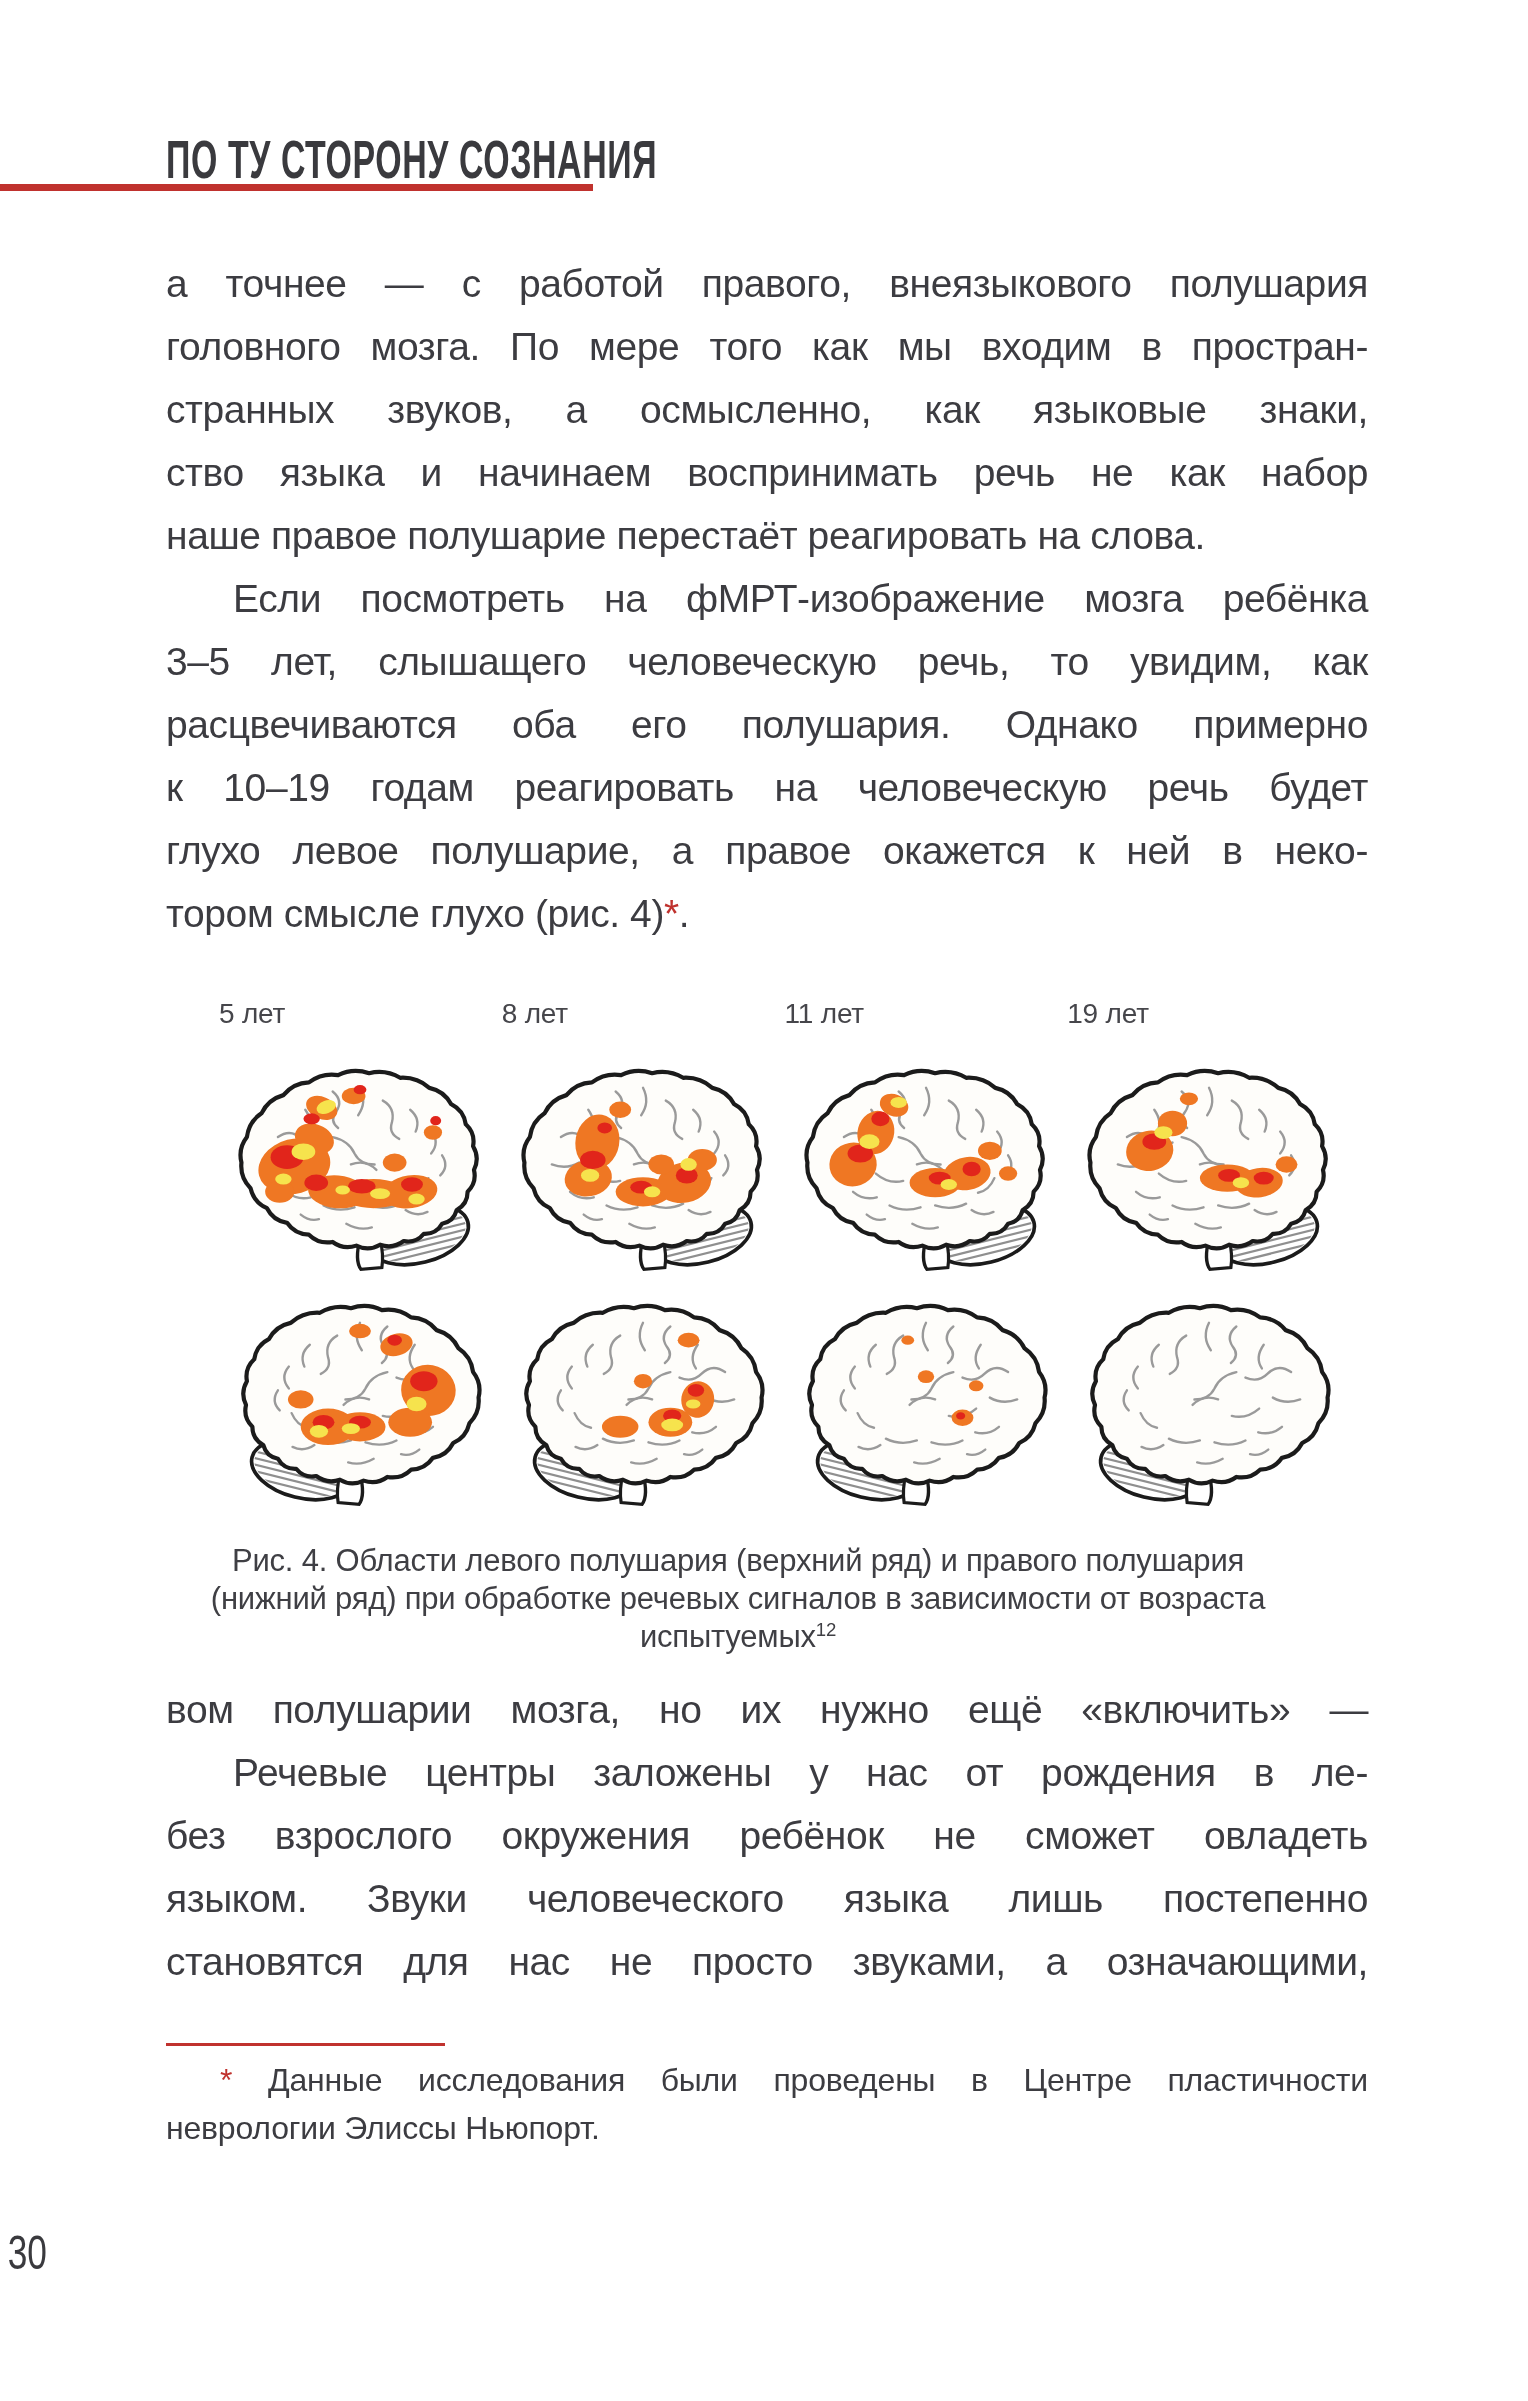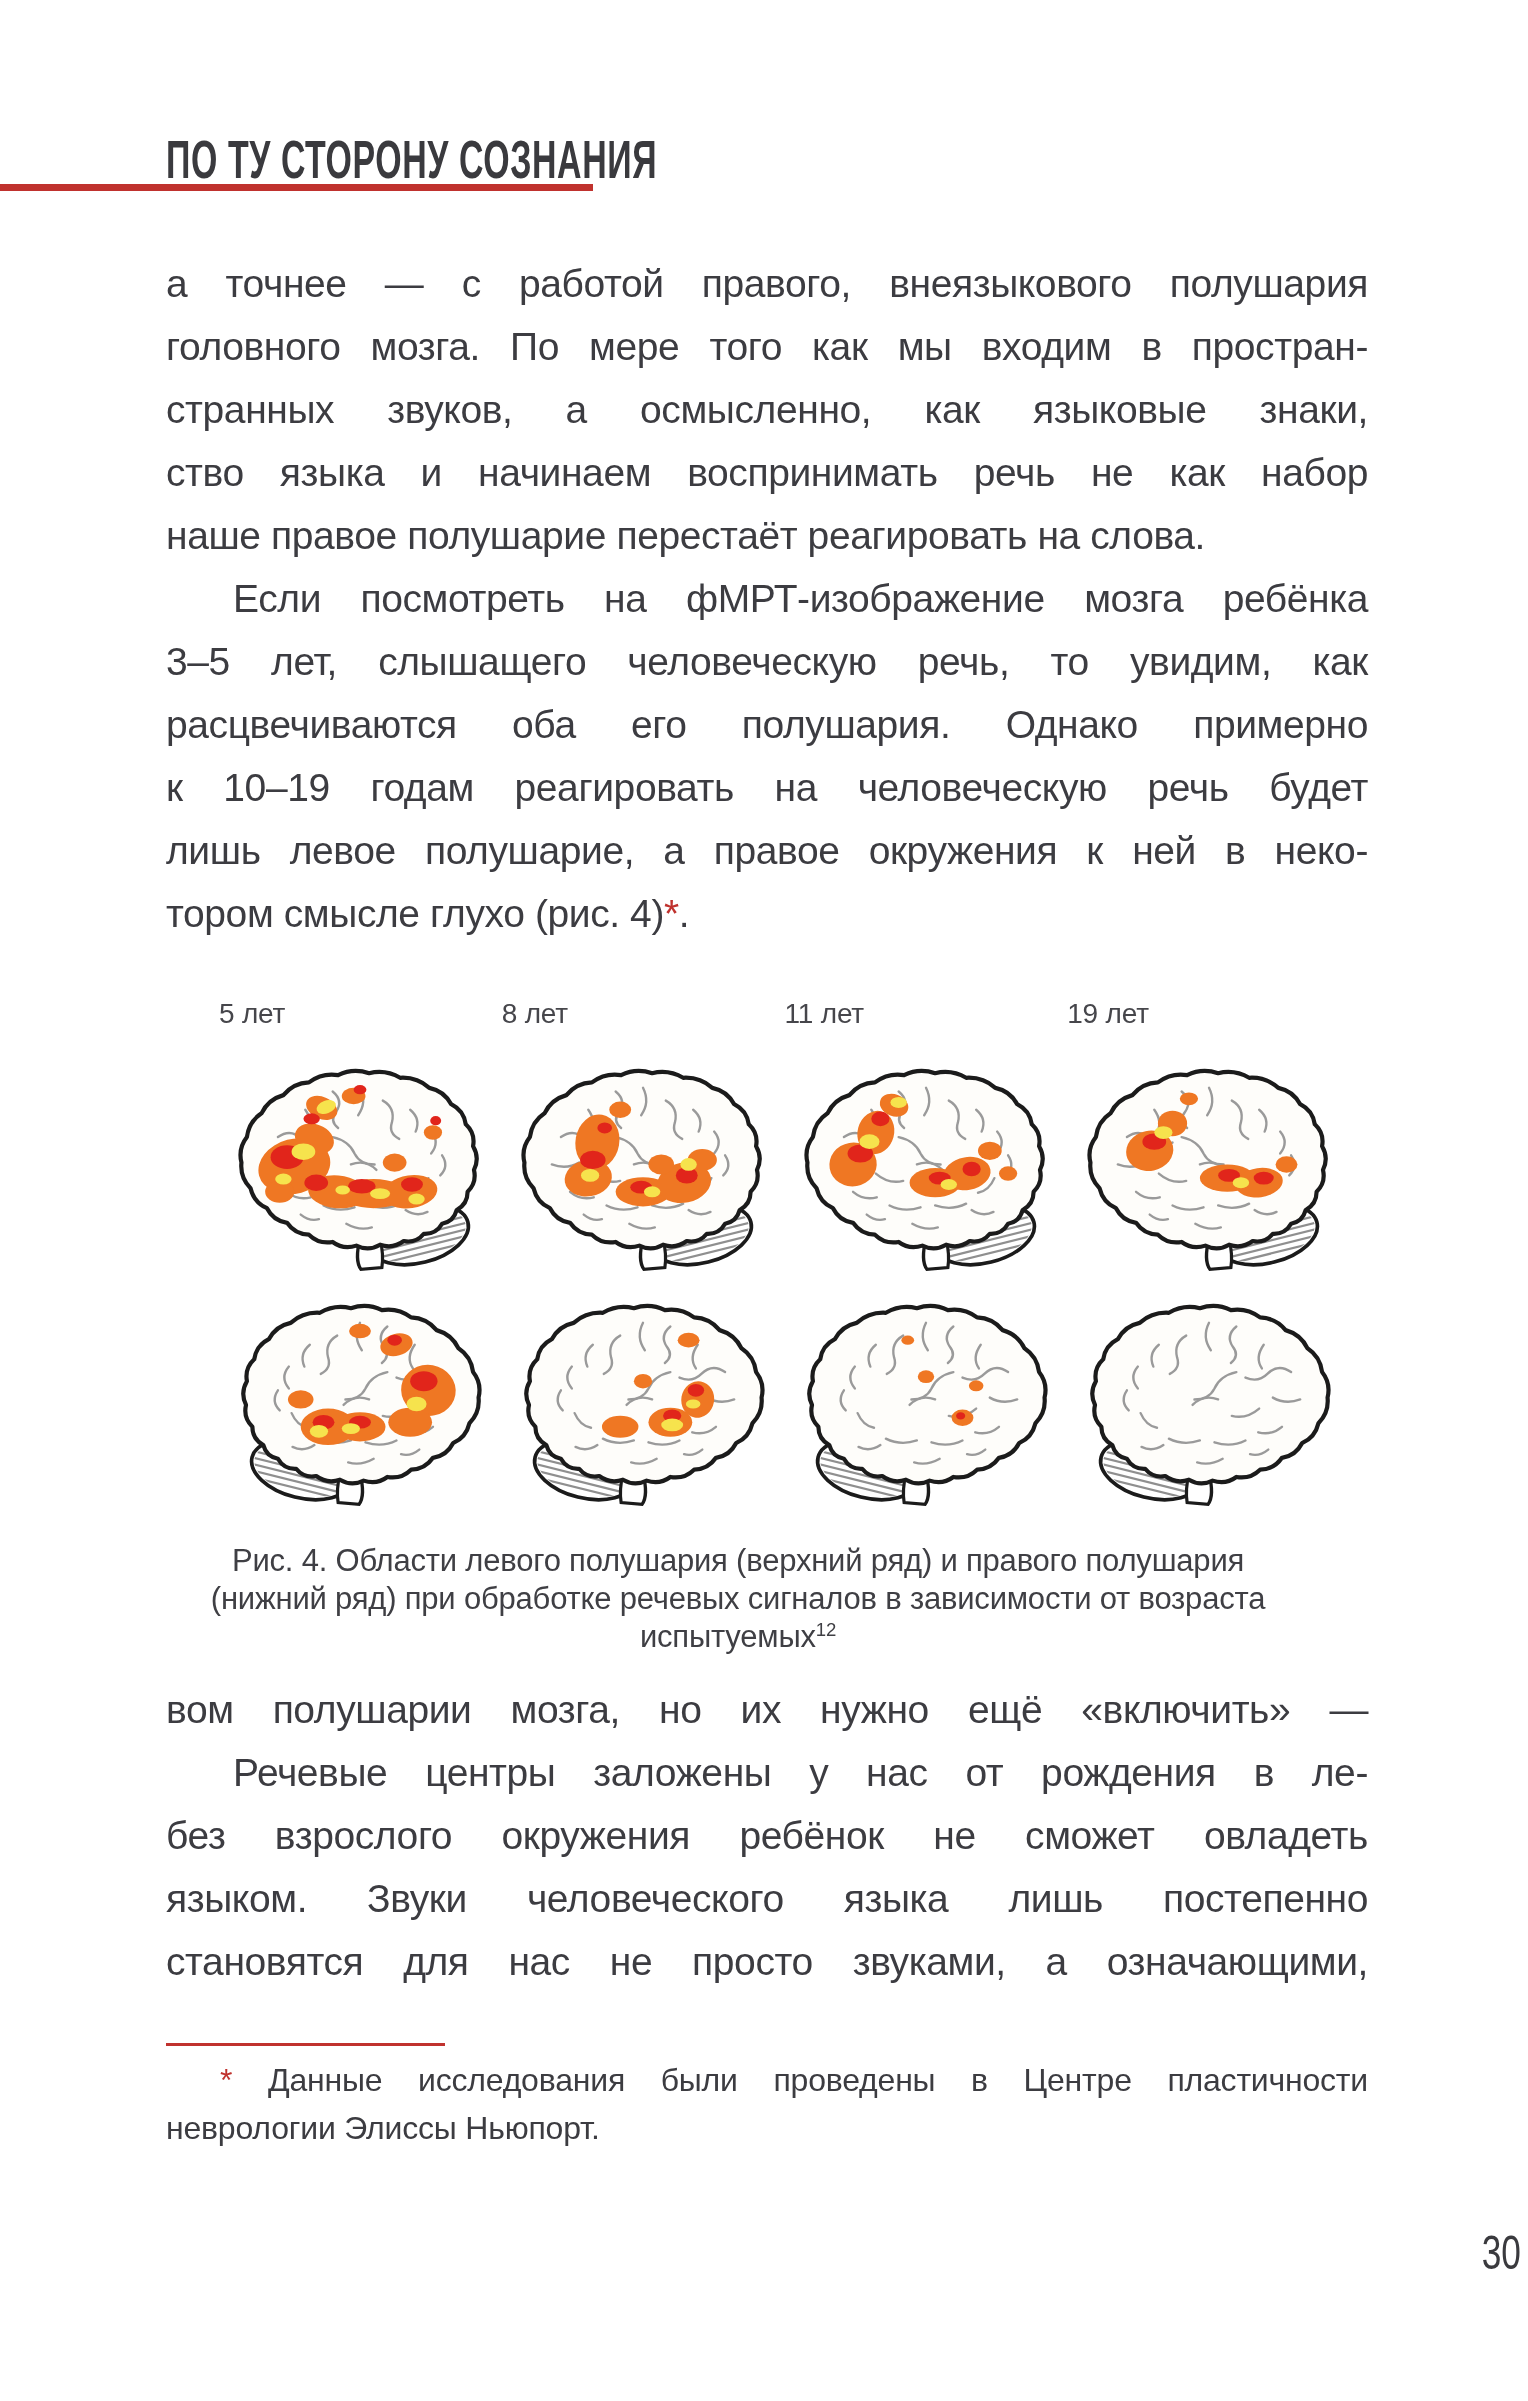--- a/index.html
+++ b/index.html
@@ -27,21 +27,21 @@
   .fnind{text-indent:54px}
   .it{}
   .red{color:#c0322e}
   sup{font-size:0.6em;line-height:0;vertical-align:super}
   .fig-labels{left:219px;top:998px;width:1131px;display:flex}
   .fig-label{width:283px;text-align:left;font-size:28px;color:#46464b;letter-spacing:-0.2px}
   .fig-row{left:219px;width:1131px;display:flex}
   .row1{top:1052px}
   .row2{top:1287px}
   .fig-cell{width:283px;height:233px;display:flex;align-items:center;justify-content:center}
-  .pagenum{left:0;right:0;top:2224px;text-align:right}
+  .pagenum{left:0;right:0;top:2224px;text-align:left}
   .cond2{display:inline-block;font-size:49px;color:#3a3a3e;transform:scaleX(0.72);
          transform-origin:center bottom;font-weight:400}
 </style>
 </head>
 <body>
 
 <div class="abs title">
   <span class="cond">ПО ТУ СТОРОНУ СОЗНАНИЯ</span>
 </div>
 <div class="abs rule"></div>
@@ -52,21 +52,21 @@
       <div class="bline">головного мозга. По мере того как мы входим в простран-</div>
       <div class="bline">странных звуков, а осмысленно, как языковые знаки,</div>
       <div class="bline">ство языка и начинаем воспринимать речь не как набор</div>
       <div class="bline lastfree">наше правое полушарие перестаёт реагировать на слова.</div>
     </div>
   <div>
       <div class="bline ind">Если посмотреть на фМРТ-изображение мозга ребёнка</div>
       <div class="bline">3–5 лет, слышащего человеческую речь, то увидим, как</div>
       <div class="bline">расцвечиваются оба его полушария. Однако примерно</div>
       <div class="bline">к 10–19 годам реагировать на человеческую речь будет</div>
-      <div class="bline">лишь левое полушарие, а правое окружения к ней в неко-</div>
+      <div class="bline">глухо левое полушарие, а правое окажется к ней в неко-</div>
       <div class="bline lastfree"><span>тором смысле глухо </span><span class="it">(рис. 4)</span><span class="red">*</span><span>.</span></div>
     </div>
 </div>
 
 <div class="abs fig-labels">
   <div class="fig-label">5 лет</div>
   <div class="fig-label">8 лет</div>
   <div class="fig-label">11 лет</div>
   <div class="fig-label">19 лет</div>
 </div>

